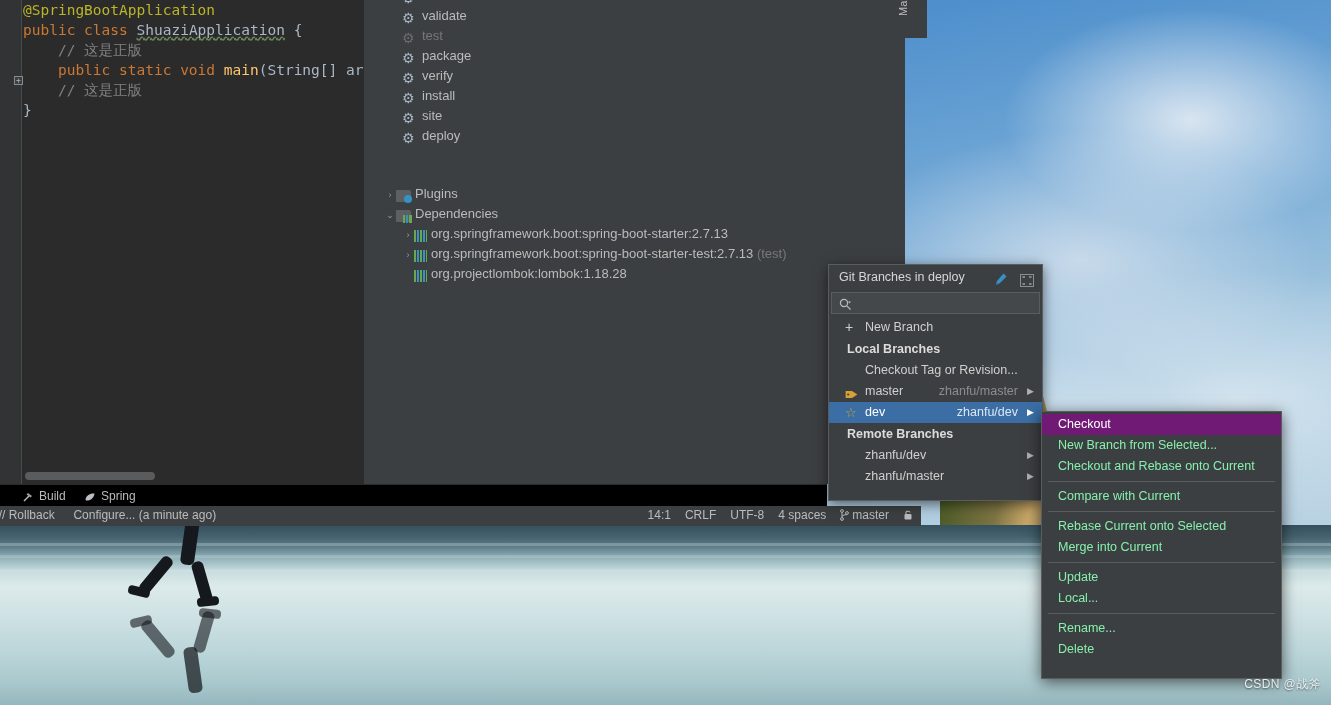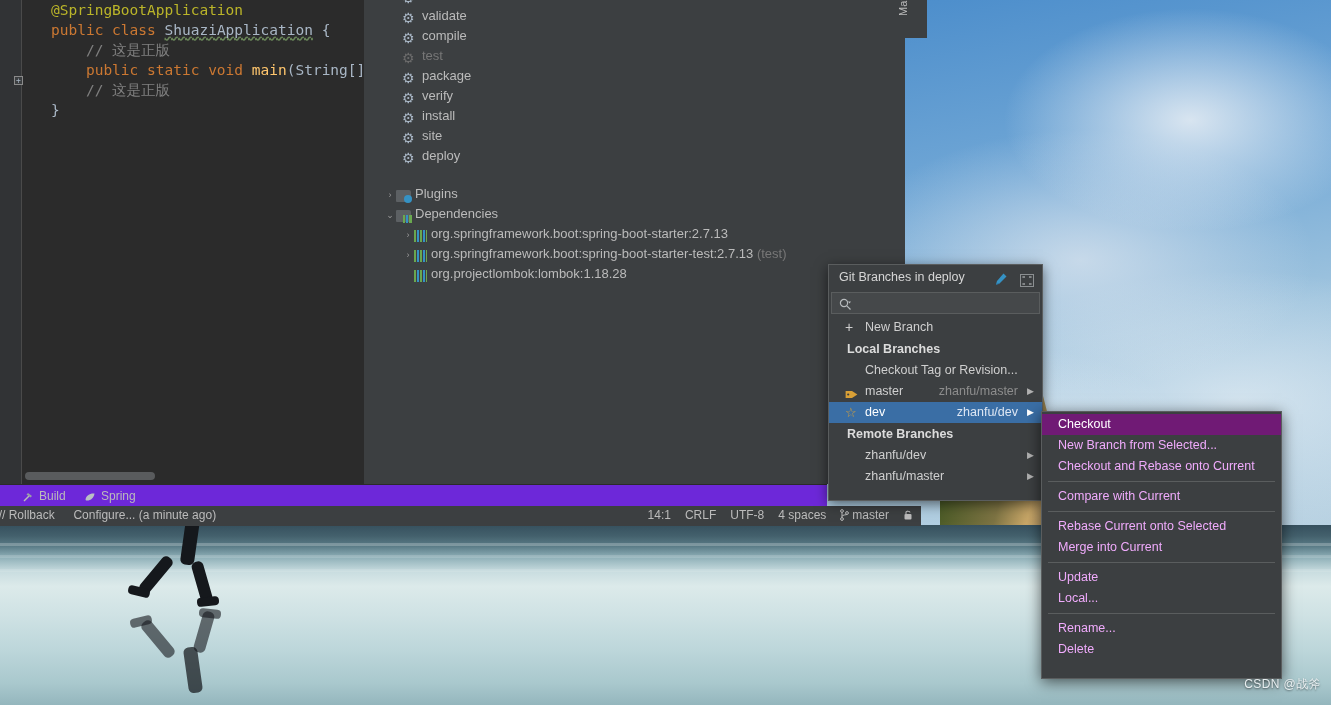--- a/index.html
+++ b/index.html
@@ -61,21 +61,20 @@
     border: 1px solid #8a8a8a; background: #3c3f41;
     color: #a9b7c6; font-size: 8px; line-height: 7px; text-align: center;
     font-family: "DejaVu Sans Mono", monospace;
   }
   .code-area {
     position: absolute; left: 23px; top: 0; width: 341px; height: 141px;
     background: #2b2b2b;
     font-family: "DejaVu Sans Mono", monospace;
     font-size: 14.5px; line-height: 20px;
     white-space: pre;
-    margin-left: 28px;
   }
   .code-line { height: 20px; }
   .tok-ann  { color: #bbb529; }
   .tok-kw   { color: #cc7832; }
   .tok-cls-wavy {
     color: #a9b7c6;
     text-decoration: underline wavy #6a8759;
     text-decoration-skip-ink: none;
   }
   .tok-plain { color: #a9b7c6; }
@@ -155,21 +154,21 @@
         #3592c4 3px 5px, transparent 5px 6px,
         #6aa84f 6px 8px, transparent 8px 9px,
         #3592c4 9px 11px, transparent 11px 12px,
         #6aa84f 12px 13px);
   }
   .scope-note { color: #777777; }
 
   
   .tw-bar {
     position: absolute; left: 0; top: 484px; width: 827px; height: 22px;
-    background: #6d28d9;
+    background: #000000;
     border-top: 1px solid #2b2b2b;
     font-size: 12px; color: #bbbbbb;
   }
   .tw-item {
     position: absolute; top: 3px; height: 17px; line-height: 17px;
     display: flex; align-items: center; gap: 5px;
   }
   .hammer-icon { display:inline-block; width:12px; height:12px; position:relative; }
   .leaf-icon { display:inline-block; width:12px; height:12px; position:relative; }
   .status-bar {
@@ -238,21 +237,21 @@
   
   .ctx-menu {
     position: absolute; left: 1041px; top: 411px; width: 241px; height: 268px;
     background: #3c3f41;
     border: 1px solid #5a5d5e;
     box-shadow: 0 3px 14px rgba(0,0,0,.6);
     padding: 2px 0;
   }
   .ctx-item {
     height: 21px; line-height: 21px;
-    padding-left: 16px; font-size: 12.5px; color: #f0abfc; white-space: nowrap;
+    padding-left: 16px; font-size: 12.5px; color: #86efac; white-space: nowrap;
   }
   .ctx-item.selected { background: #701a75; color: #ffffff; }
   .ctx-sep { height: 1px; background: #5a5d5e; margin: 4px 6px; }
 
   
   .watermark {
     position: absolute; right: 10px; bottom: 12px;
     font-size: 12px; color: #e8eef0;
     text-shadow: 0 1px 2px rgba(0,0,0,.5);
     letter-spacing: .4px;
@@ -291,21 +290,20 @@
     </div>
     <div class="code-area" id="code-area"><div class="code-line"><span class="tok-ann">@SpringBootApplication</span></div><div class="code-line"><span class="tok-kw">public </span><span class="tok-kw">class </span><span class="tok-cls-wavy">ShuaziApplication</span><span class="tok-plain"> {</span></div><div class="code-line"><span class="tok-cmt">    // 这是正版</span></div><div class="code-line"><span class="tok-plain">    </span><span class="tok-kw">public </span><span class="tok-kw">static </span><span class="tok-kw">void </span><span class="tok-mth">main</span><span class="tok-plain">(String[] args)</span></div><div class="code-line"><span class="tok-cmt">    // 这是正版</span></div><div class="code-line"><span class="tok-plain">}</span></div></div>
     <div class="editor-hscroll-track"></div>
     <div class="editor-hscroll"></div>
   </div>
 
   <div class="maven-pane">
     <div style="position:absolute; left:38px; top:-14px; width:500px;" id="maven-lifecycle">
         <div class="tree-row"><span class="ico ico-gear"></span><span>clean</span></div>
         <div class="tree-row"><span class="ico ico-gear"></span><span>validate</span></div>
-        <div class="tree-row"><span class="ico ico-gear"></span><span>compile</span></div>
         <div class="tree-row dim"><span class="ico ico-gear dim"></span><span>test</span></div>
         <div class="tree-row"><span class="ico ico-gear"></span><span>package</span></div>
         <div class="tree-row"><span class="ico ico-gear"></span><span>verify</span></div>
         <div class="tree-row"><span class="ico ico-gear"></span><span>install</span></div>
         <div class="tree-row"><span class="ico ico-gear"></span><span>site</span></div>
         <div class="tree-row"><span class="ico ico-gear"></span><span>deploy</span></div>
       </div>
     <div style="position:absolute; left:20px; top:184px; width:520px;" id="maven-nodes">
         <div class="tree-row"><span class="arrow">›</span><span class="ico ico-folder"></span><span>Plugins</span></div>
         <div class="tree-row"><span class="arrow open">⌄</span><span class="ico ico-folder dep"></span><span>Dependencies</span></div>

